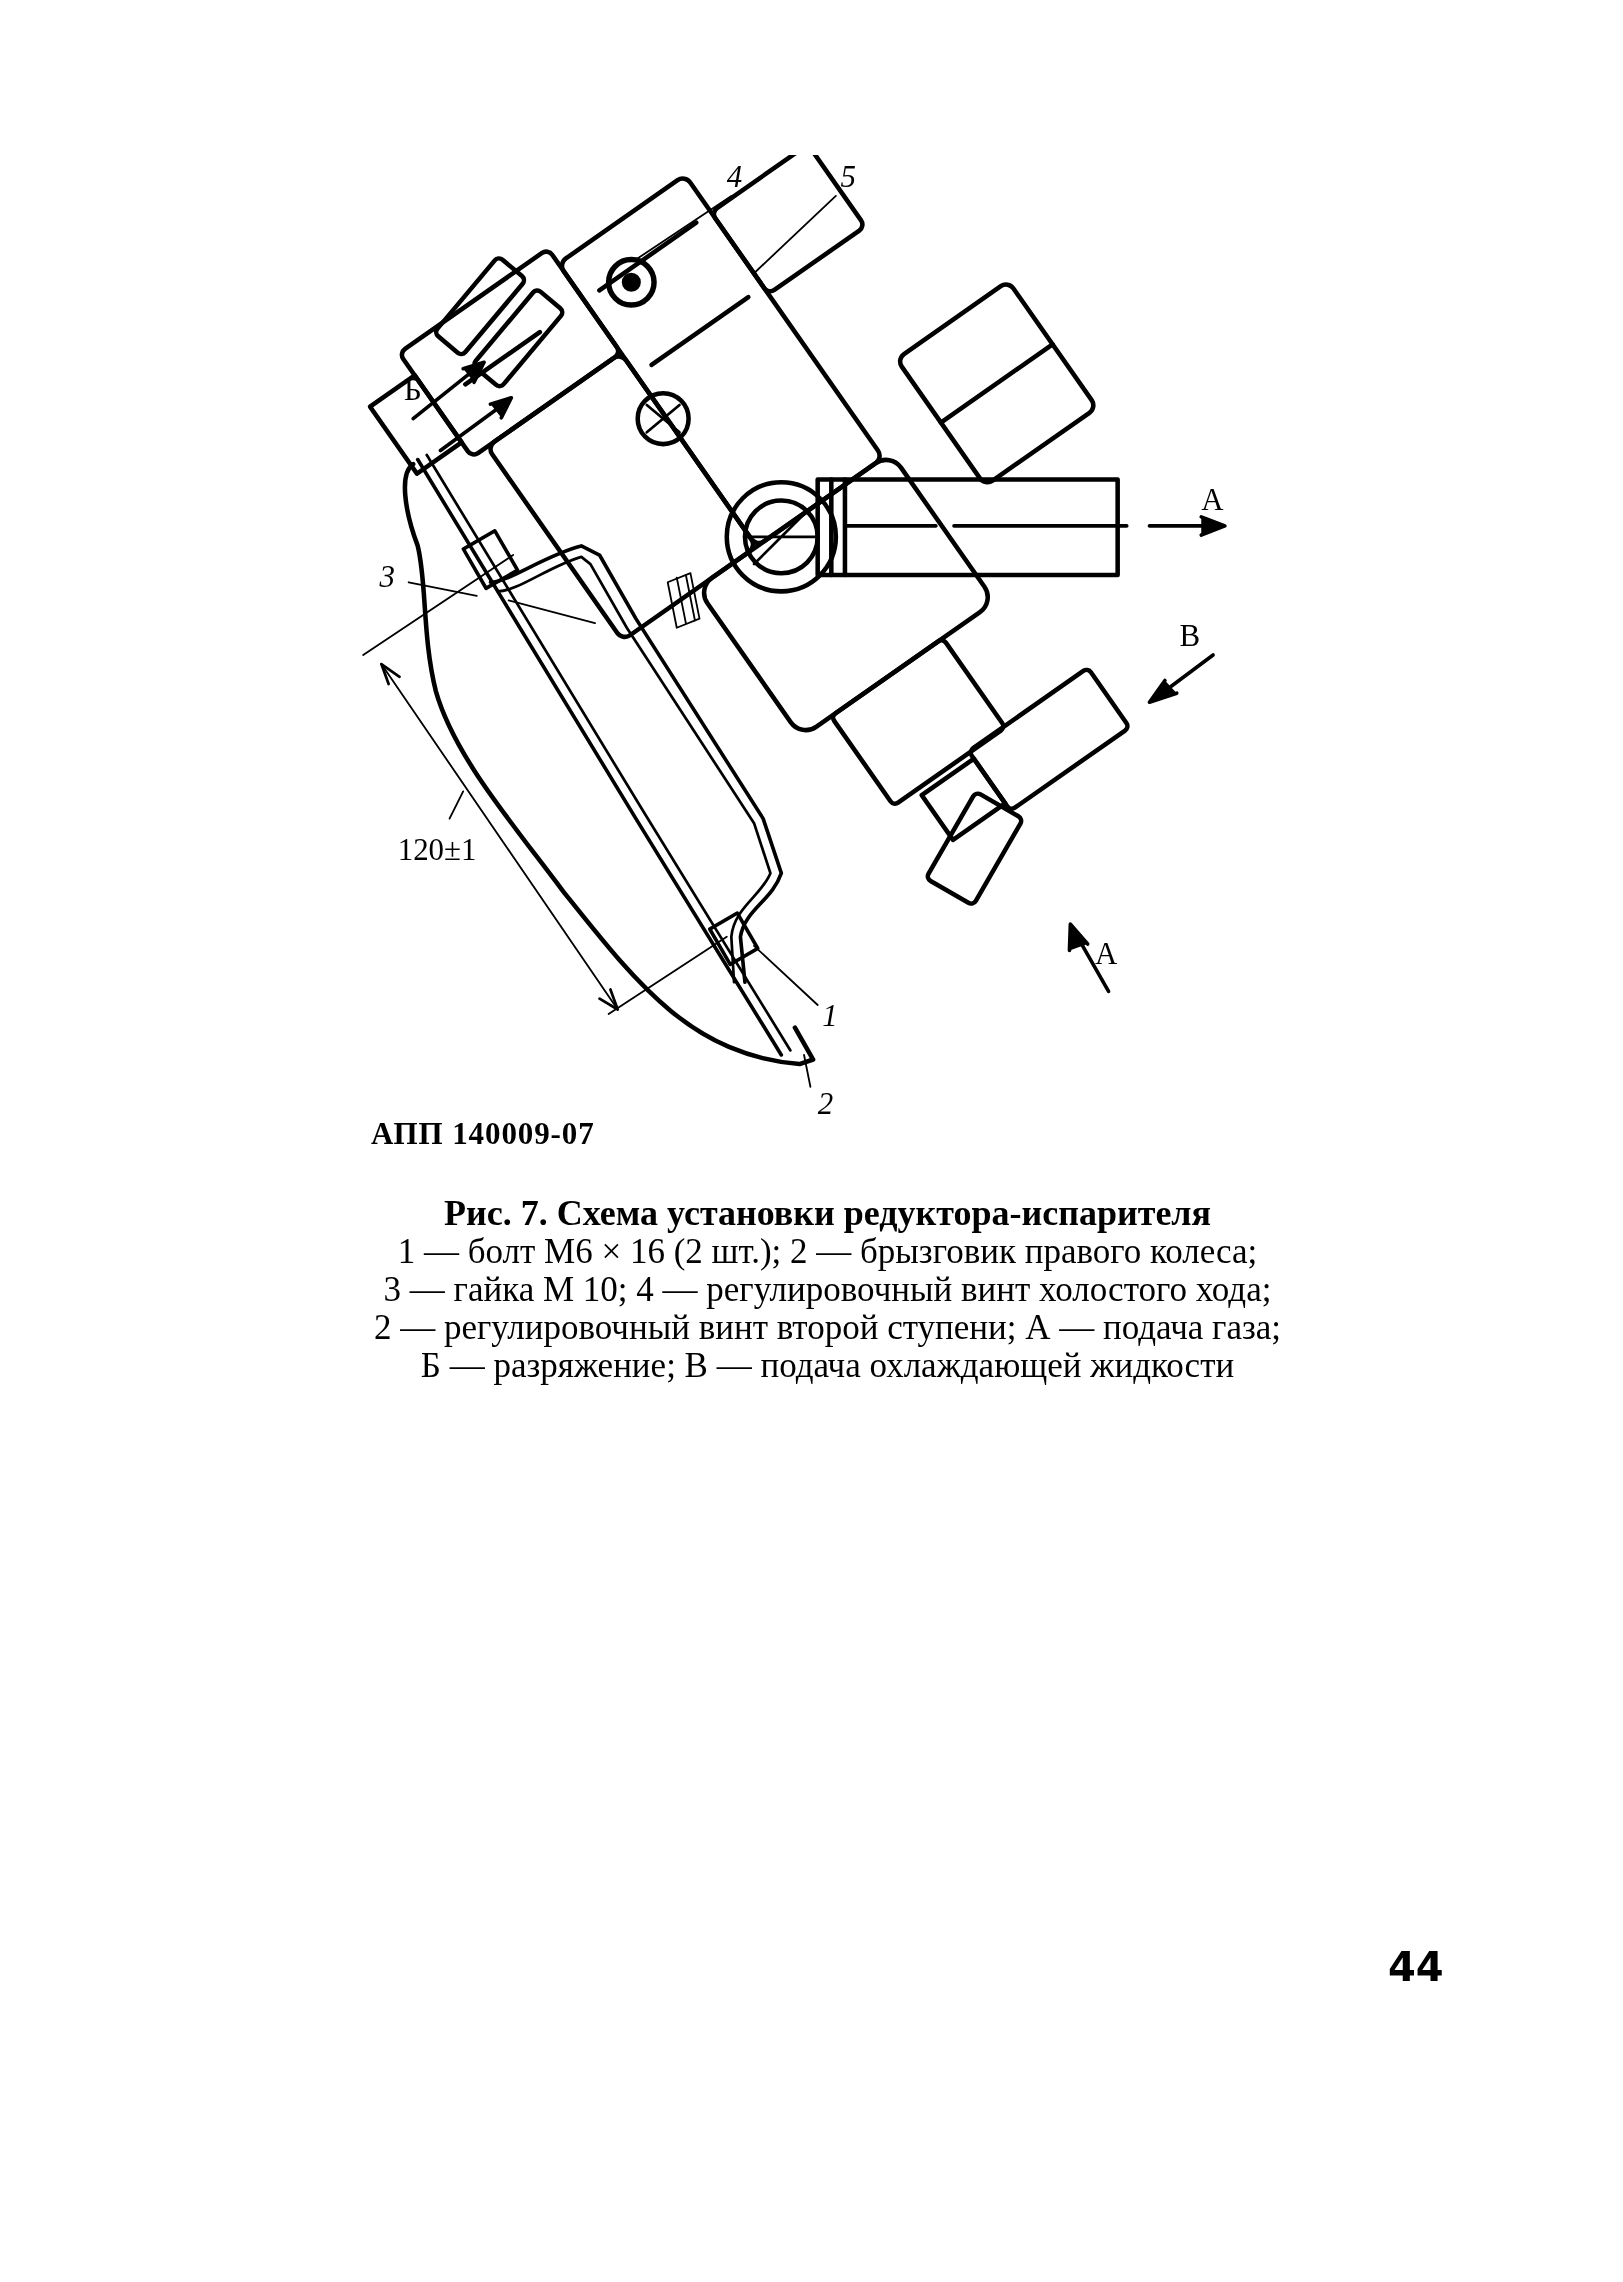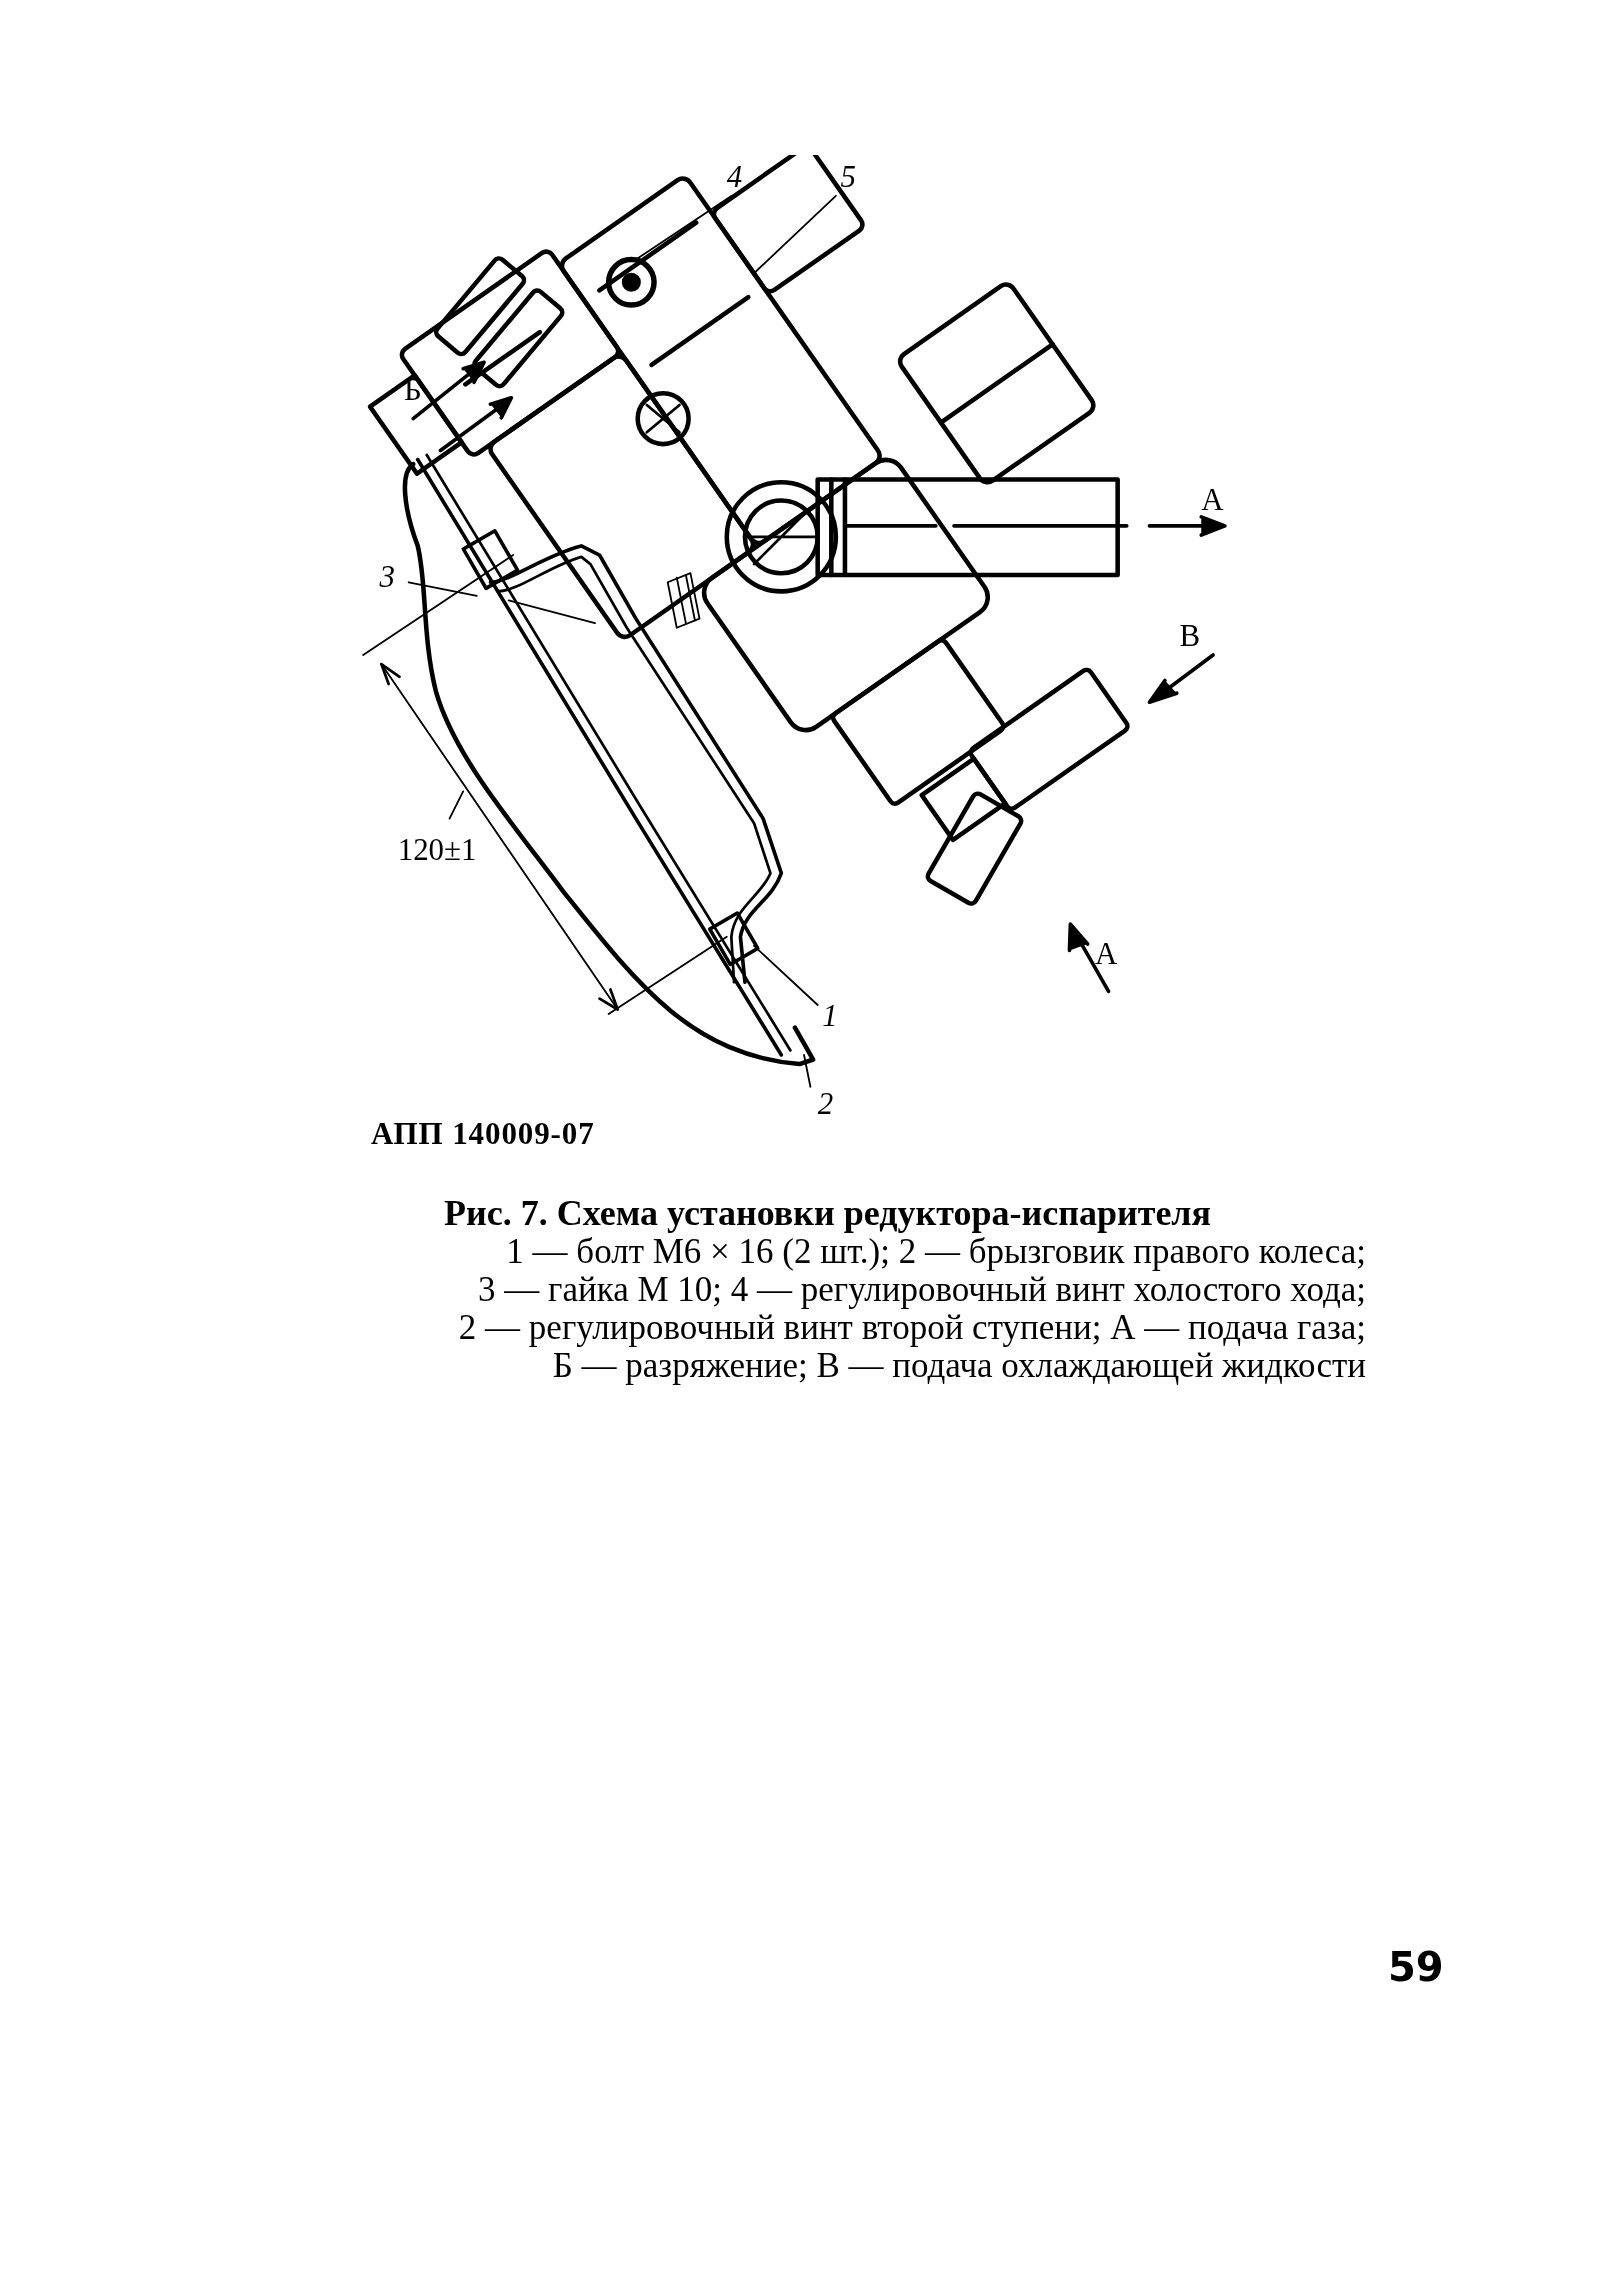--- a/index.html
+++ b/index.html
@@ -14,21 +14,21 @@
     font-size: 31px; letter-spacing: 0.9px; font-weight: 700;
   }
   .caption {
     position: absolute; left: 264px; top: 1193px; width: 1127px;
     text-align: center;
   }
   .caption-title {
     font-weight: 700; font-size: 36px; line-height: 40px;
   }
   .caption-legend {
-    font-size: 35px; line-height: 38px; text-align: right;
+    font-size: 35px; line-height: 38px; text-align: center;
     width: 1077px; margin: 0 auto;
   }
   .caption-legend div { white-space: nowrap; }
   .page-number {
     position: absolute; left: 1388px; top: 1944px;
     font-family: "DejaVu Sans", sans-serif; font-weight: 900; font-size: 40px;
   }
   .lbl { font-family: "Liberation Serif", serif; font-size: 34px; }
   .lbl-it { font-style: italic; }
 </style>
@@ -153,14 +153,14 @@
 <div class="caption">
   <div class="caption-title">Рис. 7. Схема установки редуктора-испарителя</div>
   <div class="caption-legend">
     <div>1 — болт М6 × 16 (2 шт.); 2 — брызговик правого колеса;</div>
     <div>3 — гайка М 10; 4 — регулировочный винт холостого хода;</div>
     <div>2 — регулировочный винт второй ступени; А — подача газа;</div>
     <div>Б — разряжение; В — подача охлаждающей жидкости</div>
   </div>
 </div>
 
-<div class="page-number">59</div>
+<div class="page-number">44</div>
 
 
 </body></html>

